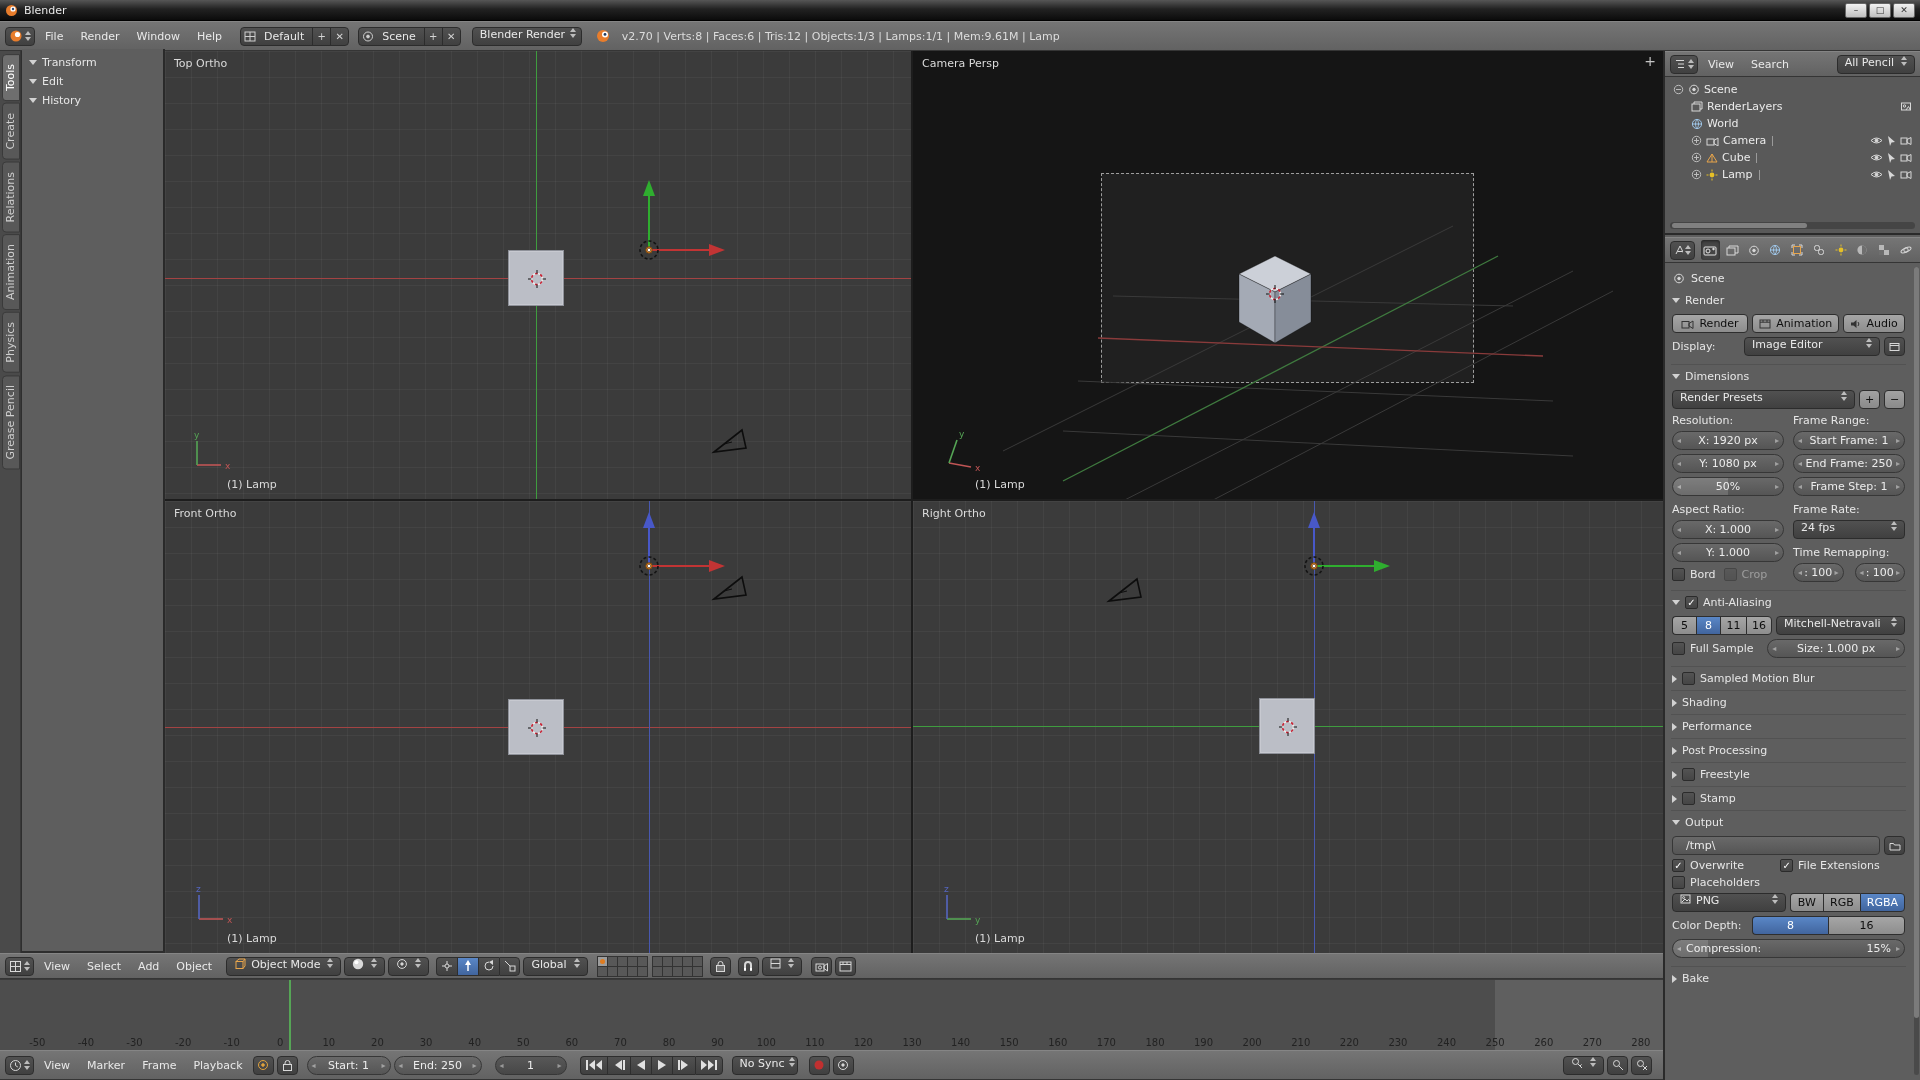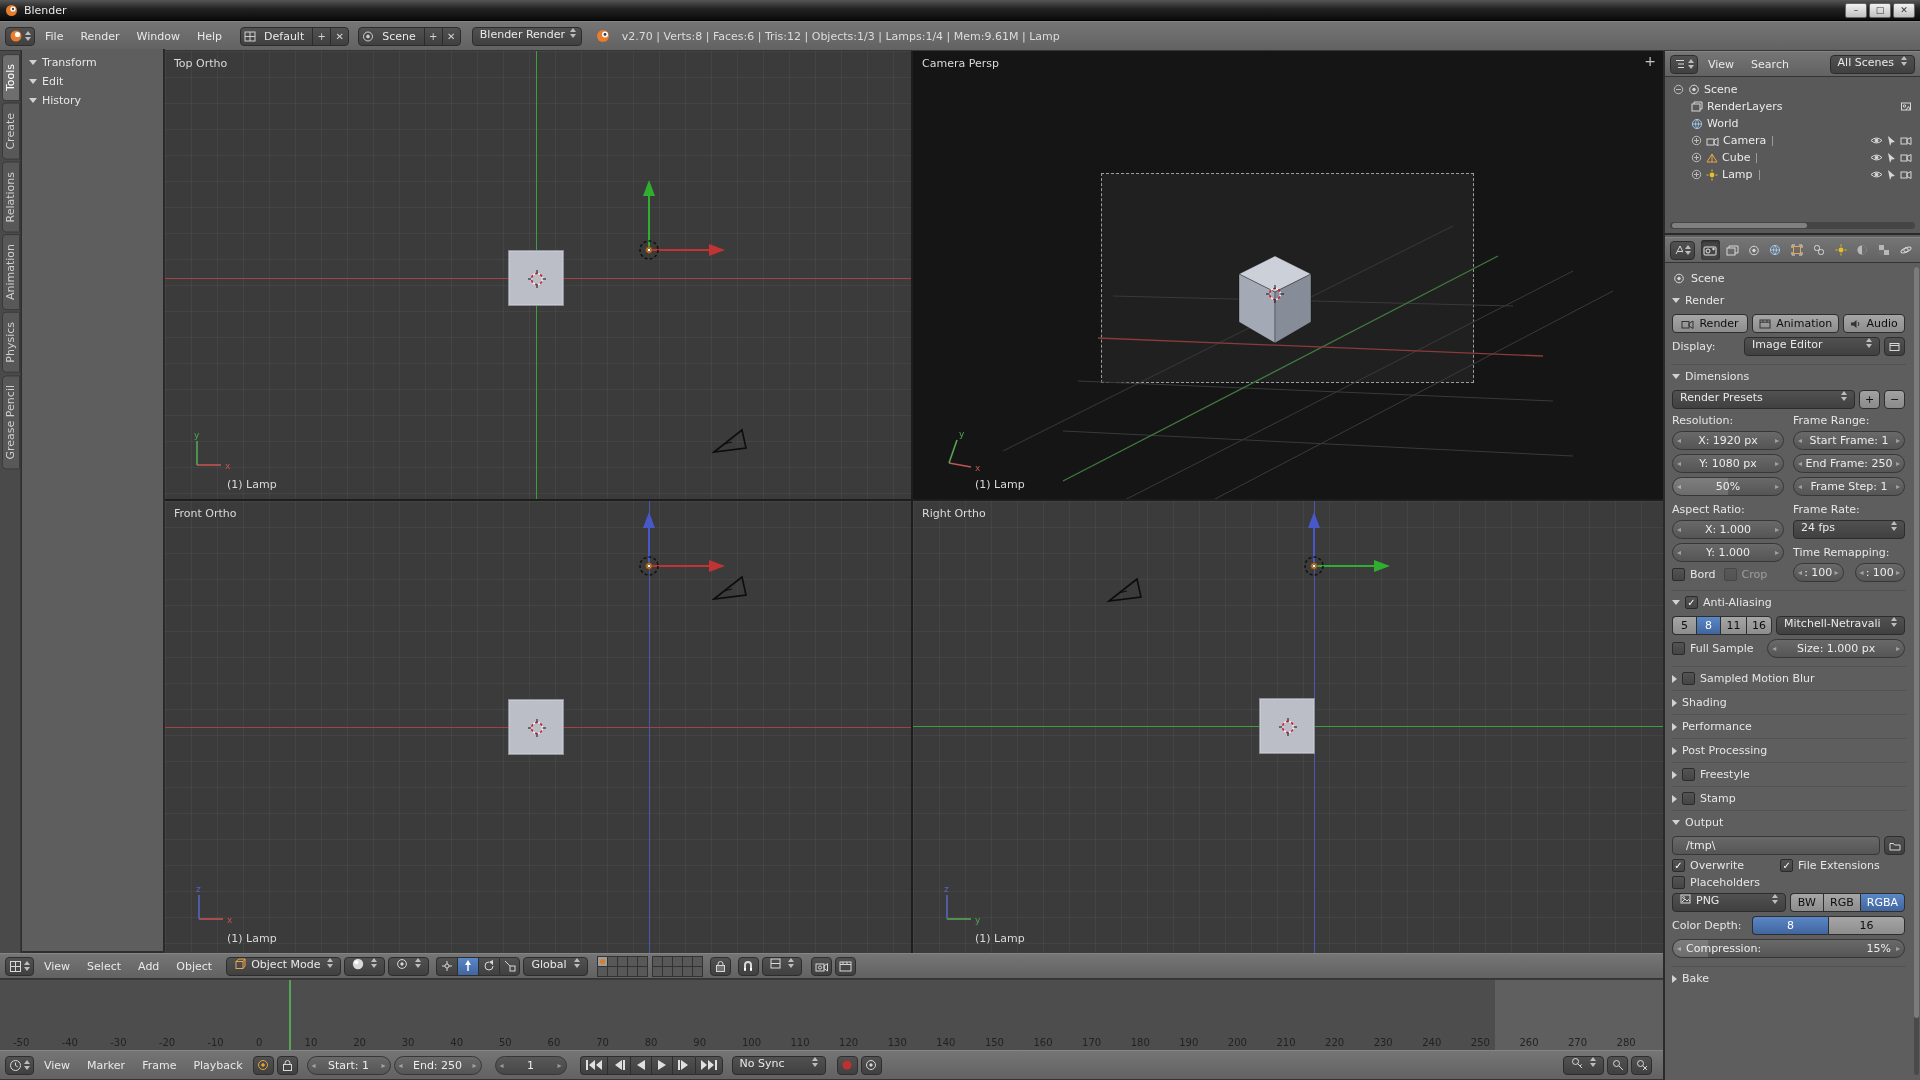--- a/index.html
+++ b/index.html
@@ -77,21 +77,21 @@
 
 #v3dheader{position:absolute;left:0;top:953px;width:1663px;height:26px}
 .layers{display:grid;grid-template-columns:repeat(5,9px);grid-auto-rows:9px;gap:1px;background:#333;border:1px solid #333}
 .layers i{display:block;background:#585858;position:relative}
 .layers i.on{background:#9d9d9d}
 .layers i.on::after{content:"";position:absolute;left:2px;top:2px;right:2px;bottom:2px;background:#e07c1f;border-radius:50%}
 #tl-track{position:absolute;left:0;top:979px;width:1663px;height:71px;background:#4d4d4d;border-top:1px solid #3a3a3a;overflow:hidden}
 #tl-track .offrange{position:absolute;top:0;bottom:0;left:1495px;width:168px;background:rgba(255,255,255,.1)}
 #tl-track .cursor{position:absolute;top:0;bottom:0;left:289px;width:2px;background:#56a556}
 #tl-ruler{position:absolute;left:13px;bottom:2px;display:flex;color:#222;font-size:10px}
-#tl-ruler span{width:48.6px;text-align:left;flex:none}
+#tl-ruler span{width:48.6px;text-align:center;flex:none}
 #tl-header{position:absolute;left:0;top:1050px;width:1663px;height:30px}
 
 
 #rightpane{position:absolute;left:1663px;top:51px;width:257px;height:1029px;background:#5e5e5e;border-left:2px solid #2a2a2a}
 #outliner{position:absolute;left:0;top:0;width:100%;height:184px;border-bottom:2px solid #2a2a2a;background:#595959}
 #outliner .hbar,#props .hbar{height:26px}
 .otree{padding:4px 3px 0}
 .orow{display:flex;align-items:center;gap:4px;height:17px;padding:0 5px;color:#eaeaea}
 .orow .r{margin-left:auto;display:flex;gap:4px;align-items:center}
 .ind{width:14px;flex:none}
@@ -181,21 +181,21 @@
       </span>
   </span>
 
   <span style="margin-left:10px">
       <svg width="16" height="14">
         <circle cx="8" cy="7" r="6" fill="#e87d2c"></circle>
         <circle cx="10" cy="5.4" r="3" fill="#fff"></circle>
         <circle cx="10" cy="5.4" r="1.4" fill="#1f3a5f"></circle>
       </svg>
     </span>
-  <span id="stats">v2.70 | Verts:8 | Faces:6 | Tris:12 | Objects:1/3 | Lamps:1/4 | Mem:9.61M | Lamp</span>
+  <span id="stats">v2.70 | Verts:8 | Faces:6 | Tris:12 | Objects:1/3 | Lamps:1/1 | Mem:9.61M | Lamp</span>
 </div>
 
 <div id="tabstrip">
   <span class="vtab active">Tools</span>
   <span class="vtab">Create</span>
   <span class="vtab">Relations</span>
   <span class="vtab">Animation</span>
   <span class="vtab">Physics</span>
   <span class="vtab">Grease Pencil</span>
 </div>
@@ -639,21 +639,21 @@
       </span>
     <span class="iconbtn dark">
         <svg width="20" height="12" fill="#e0e0e0">
           <path d="M2,1 8,6 2,11z"></path>
           <path d="M9,1 15,6 9,11z"></path>
           <rect x="16" y="1" width="2" height="10"></rect>
         </svg>
       </span>
   </span>
 
-  <span class="dd" style="width:94px;margin-left:6px">
+  <span class="dd" style="width:66px;margin-left:6px">
     <span>No Sync</span>
     <span class="ud" style="margin-left:auto">
         <i></i>
         <i></i>
       </span>
   </span>
 
   <span class="iconbtn dark" style="margin-left:8px">
       <svg width="12" height="12">
         <circle cx="6" cy="6" r="4.5" fill="#c03030"></circle>
@@ -703,21 +703,21 @@
             <line x1="4" y1="9.5" x2="10" y2="9.5"></line>
           </svg>
         <span class="ud">
             <i></i>
             <i></i>
           </span>
       </span>
       <span class="menu">View</span>
       <span class="menu">Search</span>
       <span class="dd" style="margin-left:auto">
-        <span>All Scenes</span>
+        <span>All Pencil</span>
         <span class="ud">
             <i></i>
             <i></i>
           </span>
       </span>
     </div>
     <div class="otree">
       <div class="orow">
         <svg width="11" height="11" fill="none" stroke="#bcbcbc">
             <circle cx="5.5" cy="5.5" r="4.2"></circle>

